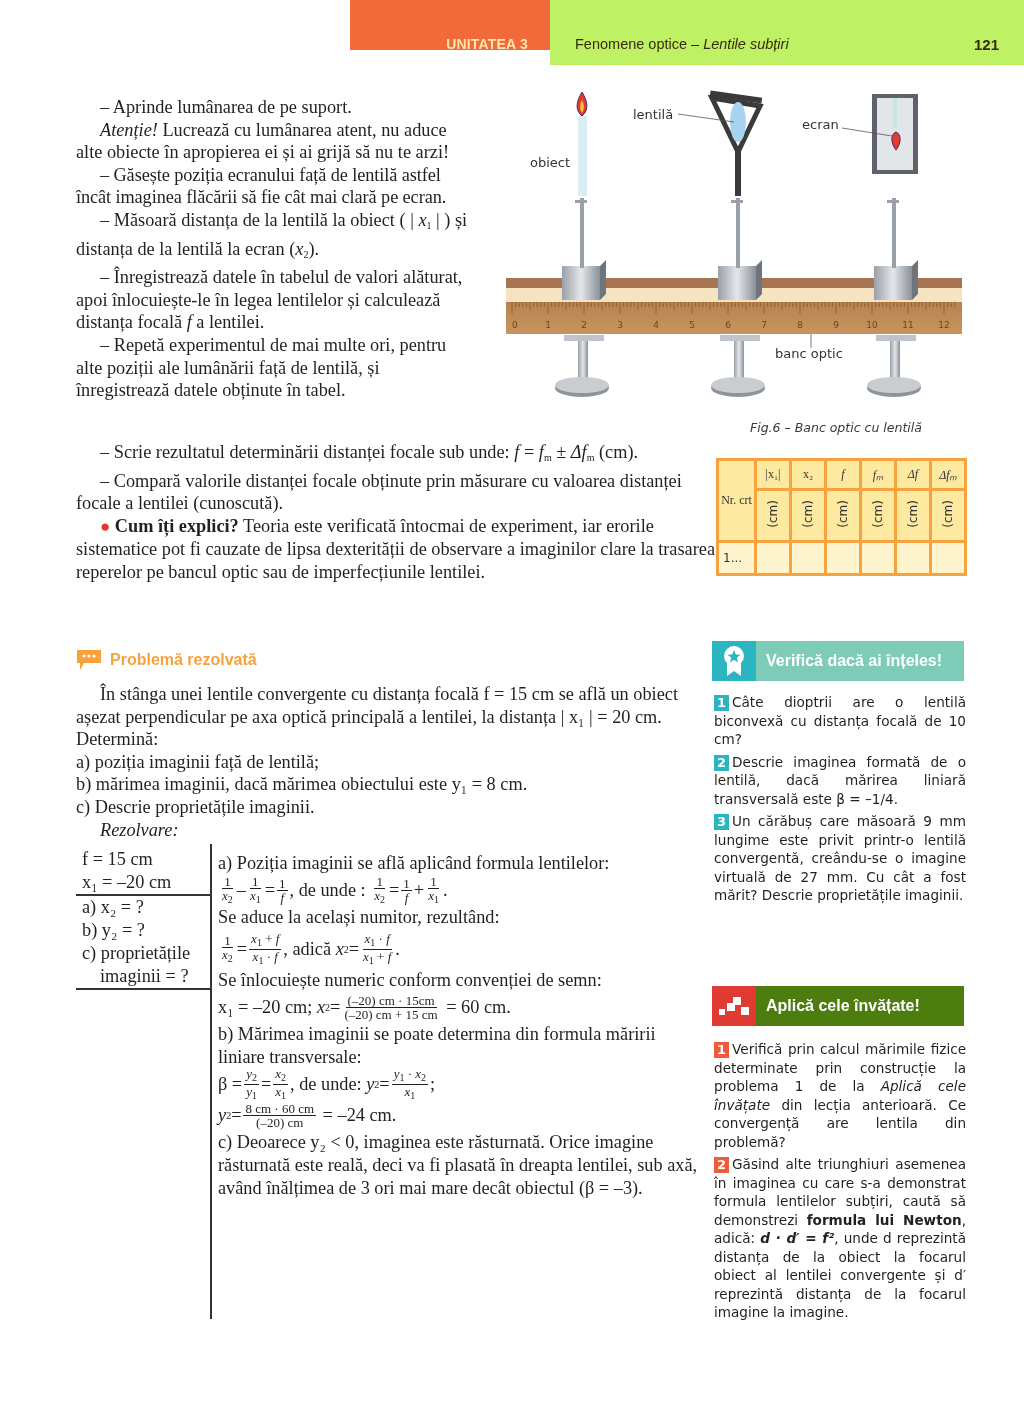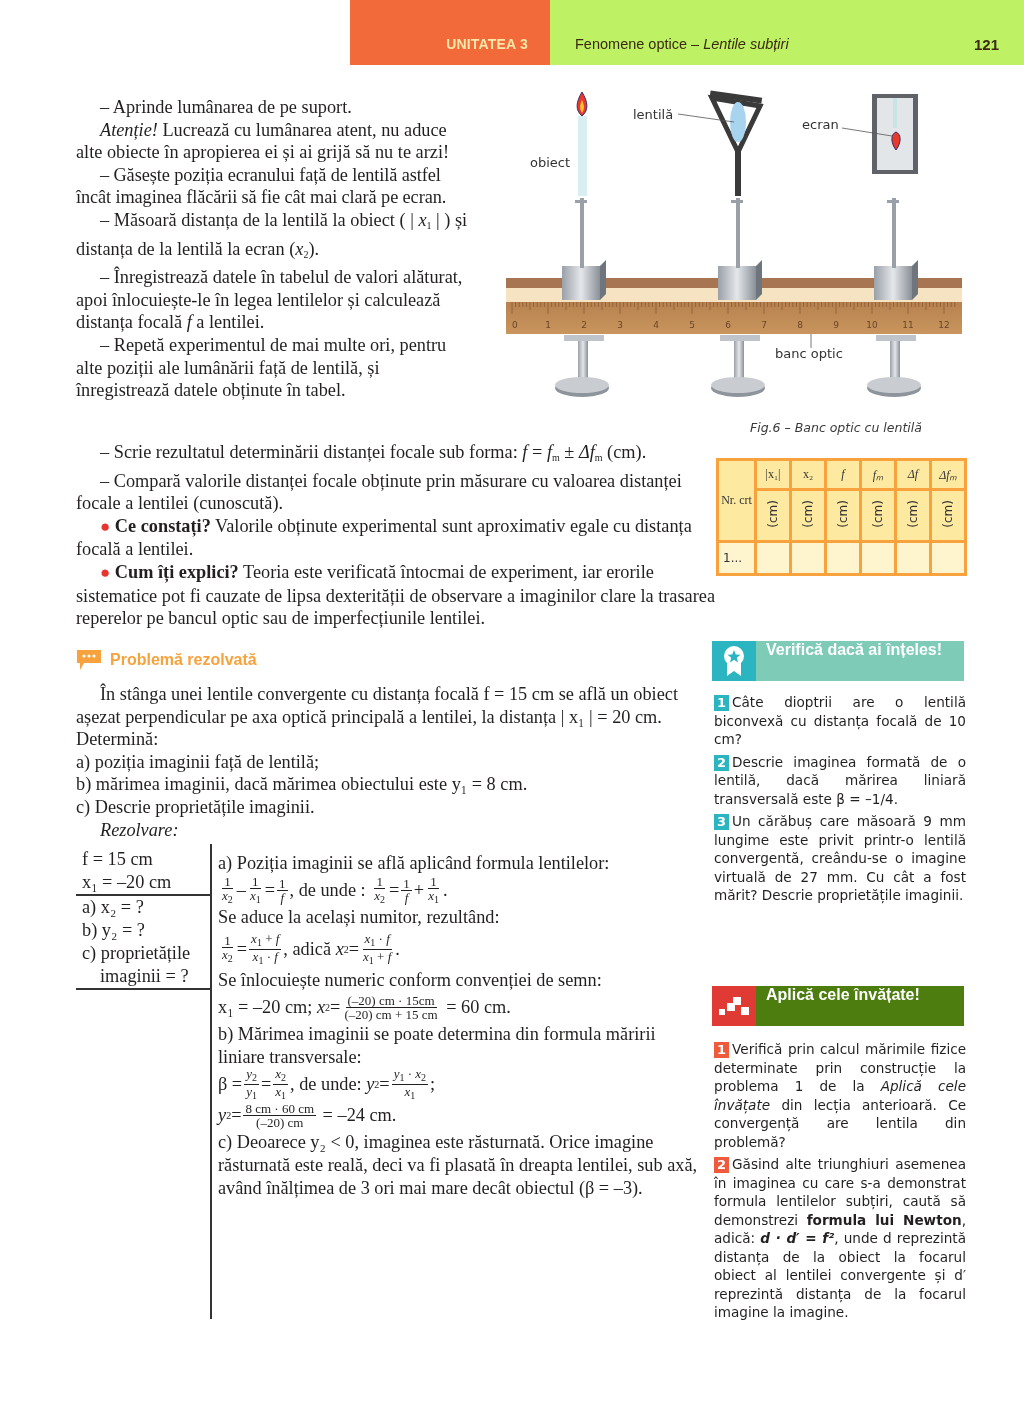--- a/index.html
+++ b/index.html
@@ -1,18 +1,18 @@
 <!DOCTYPE html>
 <html><head>
 <meta charset="utf-8">
 <style>
   * { box-sizing: border-box; margin: 0; padding: 0; }
   body { width: 1024px; height: 1424px; background: #ffffff; position: relative; overflow: hidden;
          font-family: "Liberation Serif", serif; color: #231f20; }
-  .hdr-orange { position: absolute; left: 350px; top: 0; width: 200px; height: 65px; background: #f26a3a; }
+  .hdr-orange { position: absolute; left: 350px; top: 0; width: 200px; height: 50px; background: #f26a3a; }
   .hdr-yellow { position: absolute; left: 550px; top: 0; width: 474px; height: 65px; background: #bef264; }
   .hdr-unit { position: absolute; right: 22px; top: 36px; font-family: "Liberation Sans", sans-serif; font-weight: bold;
               font-size: 14px; color: #fde7a8; letter-spacing: 0.2px; }
   .hdr-title { position: absolute; left: 25px; top: 36px; font-family: "Liberation Sans", sans-serif; font-size: 14.5px; color: #3a2a10; }
   .hdr-title i { font-style: italic; }
   .hdr-page { position: absolute; right: 25px; top: 36px; font-family: "Liberation Sans", sans-serif; font-weight: bold; font-size: 15px; color: #3a2a10; }
 
   .txt { position: absolute; font-size: 18.3px; line-height: 22.6px; }
   .p { text-indent: 24px; }
   .col-left { left: 76px; width: 395px; top: 96px; }
@@ -44,21 +44,21 @@
   .given .gv { padding-left: 6px; }
   .hr { border-top: 2px solid #333; }
   .vline { position: absolute; left: 210px; top: 844px; width: 2px; height: 475px; background: #333; }
   .sol { position: absolute; left: 218px; top: 852px; width: 480px; font-size: 18.3px; line-height: 23px; }
   .frac { display: inline-flex; flex-direction: column; align-items: center; vertical-align: middle; font-size: 13px; line-height: 13px; margin: 0 2px; }
   .frac .num { border-bottom: 1px solid #231f20; padding: 0 2px; }
   .frac .den { padding: 0 2px; }
   .eqline { height: 31px; display: flex; align-items: center; white-space: nowrap; }
 
   
-  .box-head { position: absolute; left: 712px; width: 252px; height: 40px; display: flex; }
+  .box-head { position: absolute; left: 712px; width: 252px; height: 40px; display: flex; align-items: center; }
   .box-icon { width: 44px; height: 40px; display: flex; align-items: center; justify-content: center; }
   .box-title { font-family: "Liberation Sans", sans-serif; font-weight: bold; font-size: 16px; color: #fff; padding-left: 10px; }
   .side { position: absolute; left: 714px; width: 252px; font-family: "DejaVu Sans", sans-serif; font-size: 13.6px; line-height: 18.5px; color: #231f20; text-align: justify; }
   .num-badge { display: inline-block; color: #fff; font-weight: bold; font-size: 13px; padding: 0 3px; line-height: 16px; margin-right: 3px; }
   .teal { background: #2ab5c1; }
   .red { background: #f05a3c; }
   .side .item { margin-bottom: 4px; }
 </style>
 </head>
 <body>
@@ -74,23 +74,22 @@
 <div class="txt col-left">
   <div class="p">– Aprinde lumânarea de pe suport.</div>
   <div class="p"><i>Atenție!</i><span> Lucrează cu lumânarea atent, nu aduce alte obiecte în apropierea ei și ai grijă să nu te arzi!</span></div>
   <div class="p" style="letter-spacing:-0.1px">– Găsește poziția ecranului față de lentilă astfel încât imaginea flăcării să fie cât mai clară pe ecran.</div>
   <div class="p"><span>– Măsoară distanța de la lentilă la obiect (</span><span> | <i>x</i><sub>1</sub> | </span><span>) și distanța de la lentilă la ecran (</span><i>x</i><sub>2</sub><span>).</span></div>
   <div class="p"><span>– Înregistrează datele în tabelul de valori alăturat, apoi înlocuiește-le în legea lentilelor și calculează distanța focală </span><i>f</i><span> a lentilei.</span></div>
   <div class="p">– Repetă experimentul de mai multe ori, pentru alte poziții ale lumânării față de lentilă, și înregistrează datele obținute în tabel.</div>
 </div>
 
 <div class="txt col-full" style="top:441px; width:640px;">
-  <div class="p"><span>– Scrie rezultatul determinării distanței focale sub forma: </span><i>f</i> = <i>f</i><sub>m</sub> ± <i>Δf</i><sub>m</sub><span> (cm).</span></div>
+  <div class="p"><span>– Scrie rezultatul determinării distanței focale sub unde: </span><i>f</i> = <i>f</i><sub>m</sub> ± <i>Δf</i><sub>m</sub><span> (cm).</span></div>
   <div class="p">– Compară valorile distanței focale obținute prin măsurare cu valoarea distanței focale a lentilei (cunoscută).</div>
-  <div class="nb"><span class="dot">●</span> <b>Ce constați?</b><span> Valorile obținute experimental sunt aproximativ egale cu distanța focală a lentilei.</span></div>
   <div class="nb"><span class="dot">●</span> <b>Cum îți explici?</b><span> Teoria este verificată întocmai de experiment, iar erorile sistematice pot fi cauzate de lipsa dexterității de observare a imaginilor clare la trasarea reperelor pe bancul optic sau de imperfecțiunile lentilei.</span></div>
 </div>
 
 <svg class="figure" viewBox="0 0 460 322">
   <defs>
     <linearGradient id="metal" x1="0" x2="1">
       <stop offset="0" stop-color="#9aa0a8"></stop>
         <stop offset="0.5" stop-color="#e4e7ea"></stop>
         <stop offset="1" stop-color="#8a9098"></stop>
     </linearGradient>

